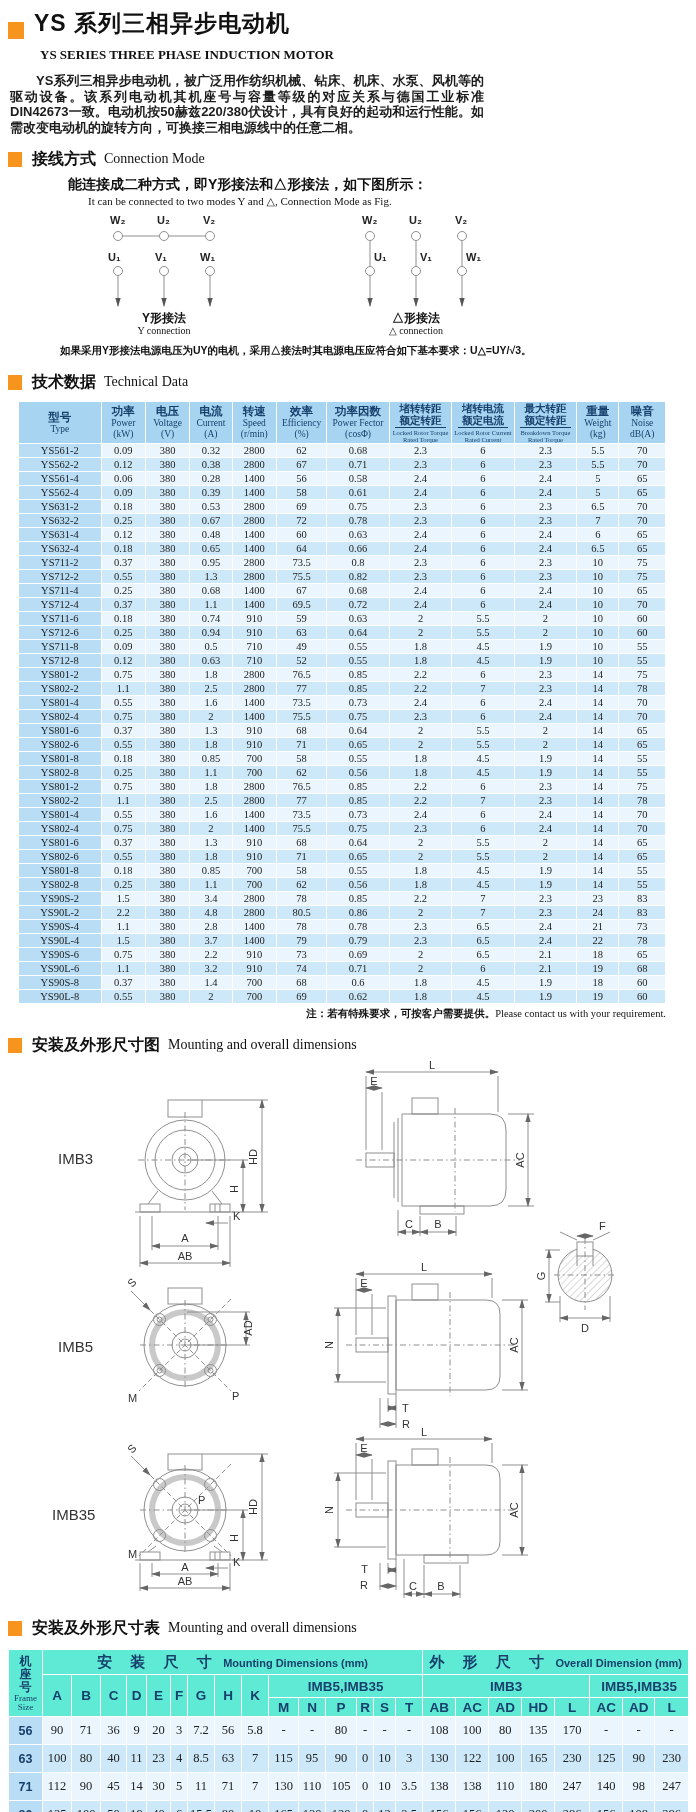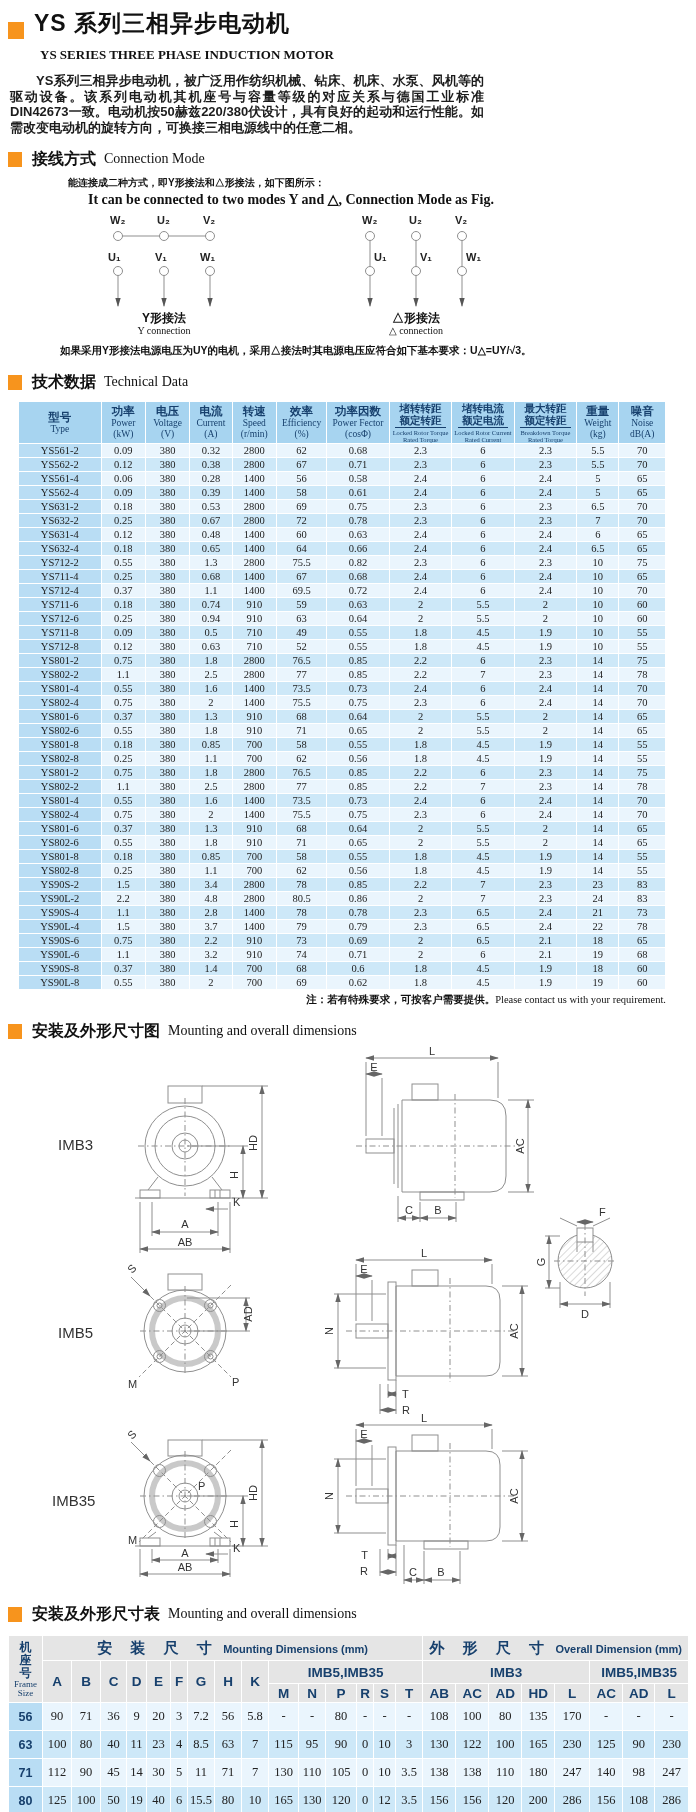--- a/index.html
+++ b/index.html
@@ -11,22 +11,22 @@
   .sq{width:14px;height:15px;background:#F7941D;flex:0 0 auto;margin-top:3px;}
   .sec .zh{font-size:16px;font-weight:bold;color:#111;margin:0 8px 0 10px;white-space:nowrap;}
   .sec .en{font-family:"Liberation Serif",serif;font-size:14px;font-weight:normal;color:#111;margin-top:2px;white-space:nowrap;}
   .sec.main .sq{width:16px;height:17px;margin-top:5px;}
   .sec.main .zh{font-size:23px;letter-spacing:1px;}
   .titleblock{margin:0 0 8px 8px;align-items:flex-end;}
   .subtitle{font-family:"Liberation Serif",serif;font-size:13px;font-weight:bold;color:#111;margin:0 0 0 40px;}
 
   .intro{width:474px;margin:10px 0 0 10px;font-size:13px;font-weight:600;line-height:15.5px;text-align:justify;text-indent:2em;color:#1c1c1c;}
 
-  .conn-desc-zh{margin:6px 0 0 68px;font-size:10px;font-weight:bold;color:#111;}
-  .conn-desc-en{margin:1px 0 0 88px;font-family:"Liberation Serif",serif;font-size:14px;font-weight:bold;color:#111;}
+  .conn-desc-zh{margin:6px 0 0 68px;font-size:14px;font-weight:bold;color:#111;}
+  .conn-desc-en{margin:1px 0 0 88px;font-family:"Liberation Serif",serif;font-size:11px;font-weight:normal;color:#111;}
 
   svg text{font-family:"Liberation Sans",sans-serif;}
   .dimtxt{font-size:11px;fill:#333;}
   .conlab{font-size:11px;fill:#222;font-weight:bold;}
   .figlab{font-size:15px;fill:#333;}
   .ylab-zh{font-size:12px;font-weight:bold;fill:#111;}
   .ylab-en{font-size:10px;fill:#111;font-family:"Liberation Serif",serif;}
 
   .vnote{margin:4px 0 0 60px;font-size:10.5px;font-weight:bold;color:#111;}
 
@@ -42,21 +42,21 @@
   .tech .tiny{font-family:"Liberation Serif",serif;font-size:6.5px;line-height:7px;font-weight:normal;}
   .tech td{height:13px;font-family:"Liberation Serif",serif;font-size:10.5px;color:#222;background:#eaf5fd;}
   .tech tbody tr:nth-child(even) td{background:#cde8f8;}
   .tech td.rowhead{background:#b9ddf4 !important;}
   .tech-note{width:666px;text-align:right;font-size:10.5px;font-weight:bold;color:#111;margin-top:3px;}
   .tech-note .en{font-family:"Liberation Serif",serif;font-weight:normal;}
 
   
   .dims{table-layout:fixed;width:680px;margin:10px 0 0 8px;}
   .dims th,.dims td{border:1px solid #fff;padding:0;text-align:center;vertical-align:middle;}
-  .dims th{background:#e5e5e5;color:#17406d;}
+  .dims th{background:#5eead4;color:#17406d;}
   .dims .gzh{display:inline;font-size:15px;font-weight:bold;letter-spacing:7px;}
   .dims .gen{display:inline;font-family:Liberation Sans, sans-serif;font-size:11px;font-weight:bold;}
   .dims .letter{font-size:13.5px;font-weight:bold;}
   .dims .grp{font-size:13.5px;font-weight:bold;}
   .dims th.frame{width:34px;}
   .dims .framezh{font-size:12px;font-weight:bold;line-height:13px;width:14px;margin:0 auto;word-break:break-all;}
   .dims .frameen{font-family:"Liberation Serif",serif;font-size:9px;line-height:9px;font-weight:normal;}
   .dims td{height:27px;font-family:"Liberation Serif",serif;font-size:12.5px;color:#222;background:#eaf5fd;}
   .dims tbody tr:nth-child(even) td{background:#cde8f8;}
   .dims td.rowhead{background:#b9ddf4 !important;font-family:"Liberation Sans",sans-serif;font-weight:bold;color:#17406d;font-size:12.5px;}
@@ -340,20 +340,34 @@
           <td>1400</td>
           <td>64</td>
           <td>0.66</td>
           <td>2.4</td>
           <td>6</td>
           <td>2.4</td>
           <td>6.5</td>
           <td>65</td>
         </tr>
         <tr>
+          <td class="rowhead">YS711-2</td>
+          <td>0.37</td>
+          <td>380</td>
+          <td>0.95</td>
+          <td>2800</td>
+          <td>73.5</td>
+          <td>0.8</td>
+          <td>2.3</td>
+          <td>6</td>
+          <td>2.3</td>
+          <td>10</td>
+          <td>75</td>
+        </tr>
+        <tr>
           <td class="rowhead">YS712-2</td>
           <td>0.55</td>
           <td>380</td>
           <td>1.3</td>
           <td>2800</td>
           <td>75.5</td>
           <td>0.82</td>
           <td>2.3</td>
           <td>6</td>
           <td>2.3</td>

